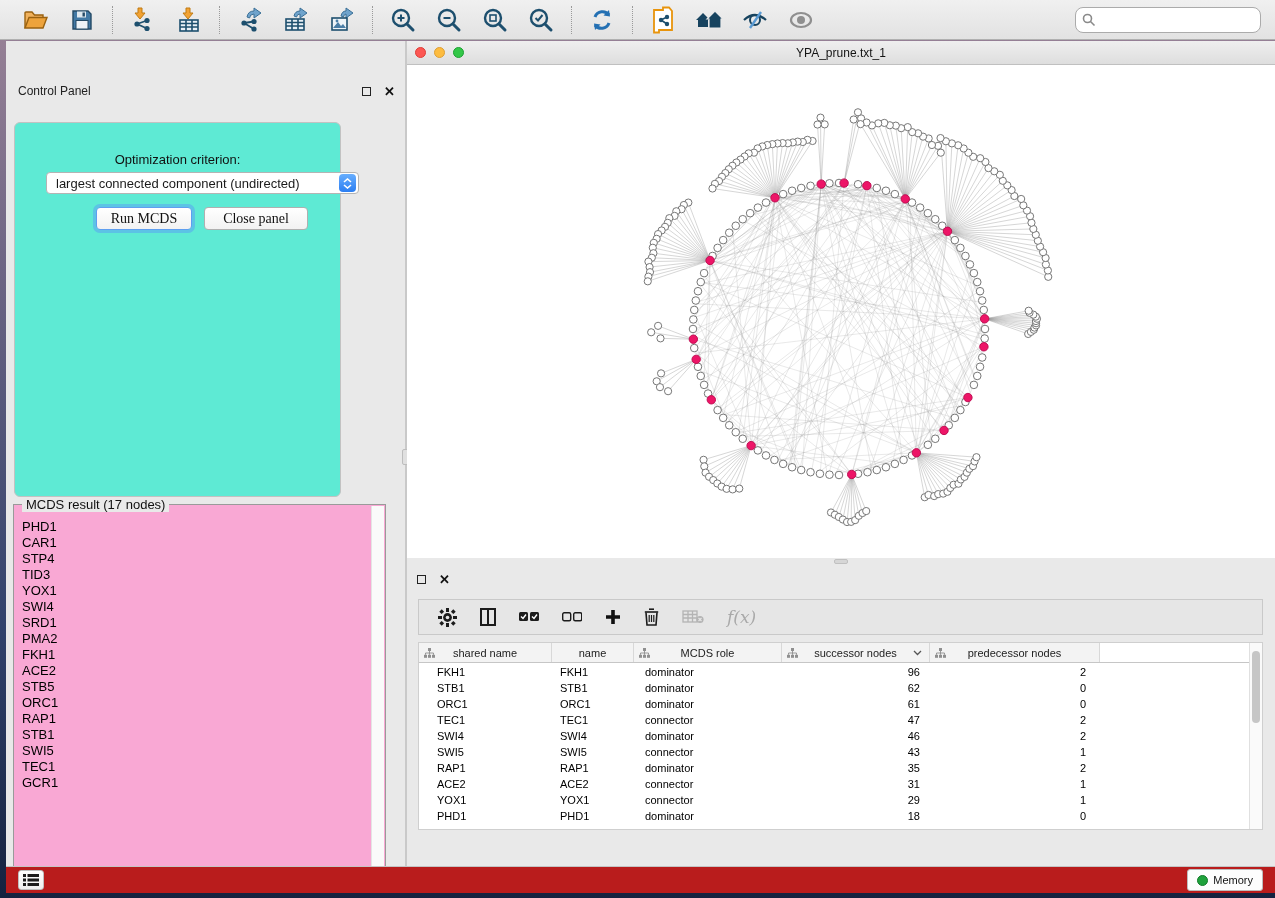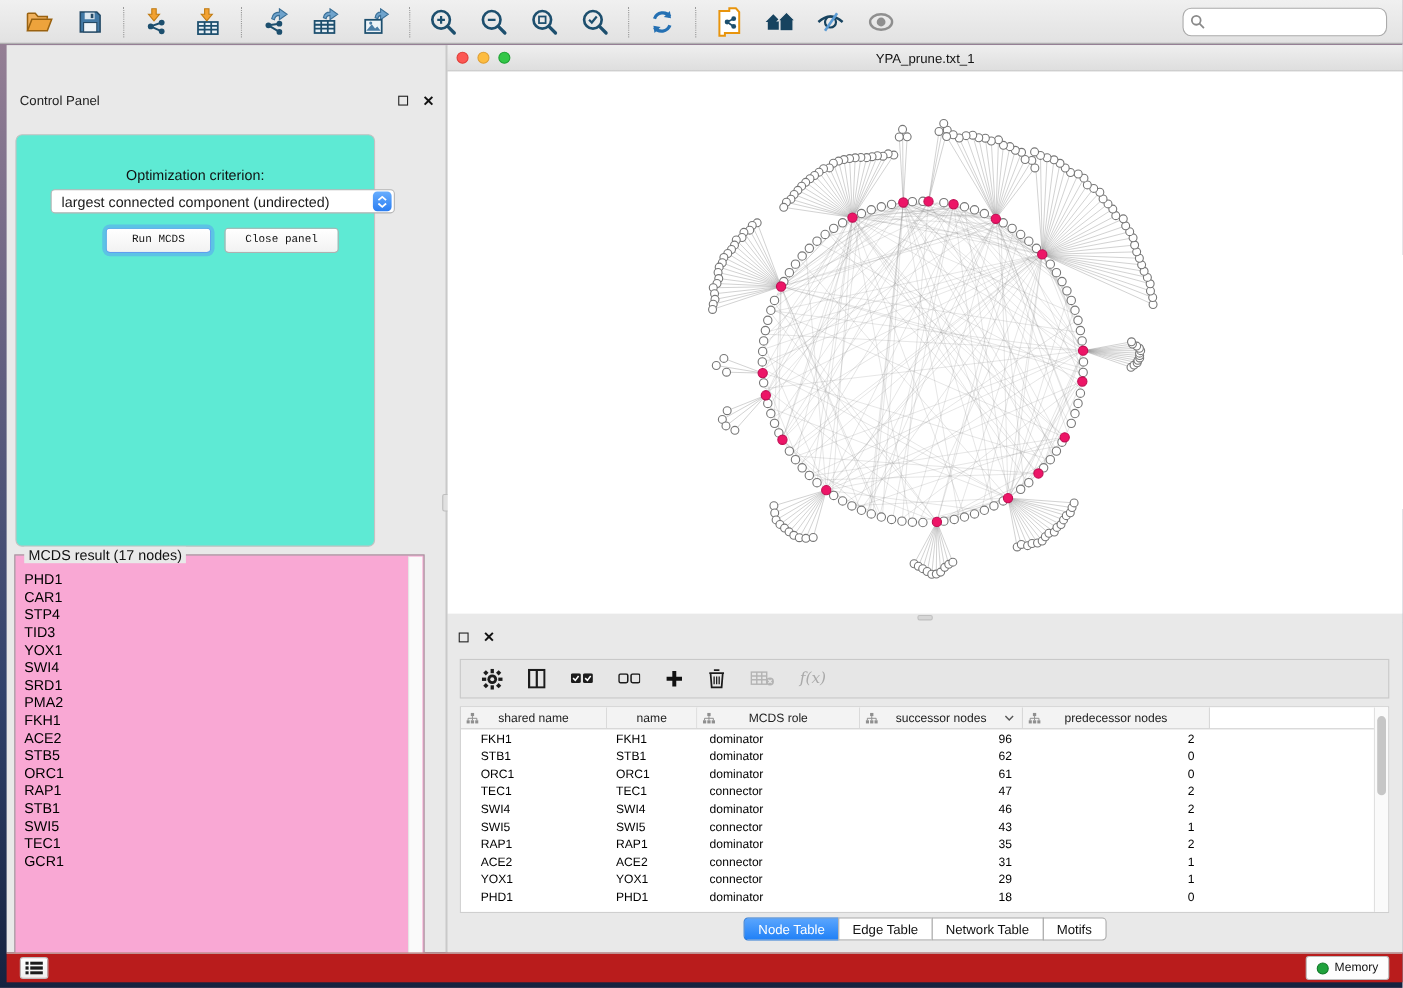--- a/index.html
+++ b/index.html
@@ -44,22 +44,22 @@
     background:#5eead4; border:1px solid #c2c2c2; border-radius:6px; }
   .opt-label { position:absolute; left:0; right:0; top:29px; text-align:center; font-size:13px; color:#111; }
   .criterion-select { position:absolute; left:31px; top:49px; width:313px; height:22px; background:#fff;
     border:1px solid #b4b4b4; border-radius:4px; display:flex; align-items:center; cursor:pointer; }
   .criterion-select .val { flex:1; padding-left:9px; font-size:13px; white-space:nowrap; }
   .stepper { width:17px; height:18px; margin-right:2px; border-radius:4px;
     background:linear-gradient(#68aefe,#2b7ef2); display:flex; flex-direction:column;
     align-items:center; justify-content:center; gap:1px; }
   .btn-row { position:absolute; left:0; top:84px; width:100%; height:23px; }
   .cp-btn { position:absolute; height:23px; background:linear-gradient(#ffffff,#f2f2f2);
-    border:1px solid #b0b0b0; border-radius:4px; font-size:10px; color:#111;
-    font-family:Liberation Mono, monospace; cursor:pointer; }
+    border:1px solid #b0b0b0; border-radius:4px; font-size:14px; color:#111;
+    font-family:Liberation Serif, serif; cursor:pointer; }
   .cp-btn.run { left:81px; width:96px; border-color:#5f9ef0; box-shadow:0 0 0 3px rgba(90,155,245,.5); }
   .cp-btn.close { left:189px; width:104px; }
 
   .mcds-fieldset { position:absolute; left:7px; top:426px; width:373px; height:371px;
     border:1px solid #9a9a9a; background:#f9a8d4; }
   .mcds-legend { position:absolute; left:8px; top:-8px; background:#e9e9e9; padding:0 4px;
     font-size:13px; color:#111; }
   .result-list { position:absolute; left:1px; top:10px; right:15px; bottom:1px; overflow:hidden;
     padding:4px 0 0 7px; }
   .result-item { font-size:13px; line-height:16px; color:#000; cursor:default; }
@@ -86,21 +86,21 @@
   .hsplitter { position:absolute; left:0; right:0; top:517px; height:8px; background:#e9e9e9; }
   .hgrip { position:absolute; left:50%; top:1px; width:14px; height:5px; margin-left:-7px;
     background:#d6d6d6; border:1px solid #c0c0c0; border-radius:2px; }
 
   
   .table-panel { position:absolute; left:0; right:0; top:525px; bottom:0; background:#e9e9e9; }
   .tp-toolbar { position:absolute; left:11px; right:12px; top:33px; height:36px; background:#e6e6e6;
     border:1px solid #c9c9c9; display:flex; align-items:center; gap:23px; padding-left:19px; }
   .tp-icon { background:none; border:none; display:flex; align-items:center; justify-content:center;
     cursor:pointer; height:24px; }
-  .fx-label { font-family:"DejaVu Serif", serif; font-style:italic; font-size:14px; color:#a9a9a9; }
+  .fx-label { font-family:"DejaVu Serif", serif; font-style:italic; font-size:17px; color:#a9a9a9; }
 
   .tp-table { position:absolute; left:11px; right:12px; top:76px; bottom:36px; background:#fff;
     border:1px solid #cfcfcf; overflow:hidden; }
   .thead { display:flex; height:20px; border-bottom:1px solid #c6c6c6; }
   .th { position:relative; background:#f3f3f3; border-right:1px solid #d8d8d8; display:flex;
     align-items:center; justify-content:center; font-size:11px; color:#222; cursor:pointer; }
   .th .hier { position:absolute; left:5px; top:5px; }
   .th .sortchev { position:absolute; right:7px; top:7px; }
   .th-fill { flex:1; background:#fff; }
   .c0{width:133px}.c1{width:82px}.c2{width:148px}.c3{width:148px}.c4{width:170px}
@@ -1190,26 +1190,20 @@
                 <div class="td c2">dominator</div>
                 <div class="td c3 num">18</div>
                 <div class="td c4 num">0</div>
               </div>
             </div>
           <div class="table-vscroll">
             <div class="table-thumb"></div>
           </div>
         </div>
 
-        <div class="tp-tabs">
-          <div class="tp-tab active">Node Table</div>
-          <div class="tp-tab">Edge Table</div>
-          <div class="tp-tab">Network Table</div>
-          <div class="tp-tab">Motifs</div>
-        </div>
       </div>
     </div>
   </div>
 
   <div class="statusbar">
     <button class="list-btn">
       <svg width="16" height="12" viewBox="0 0 16 12">
         <g fill="#1c1c1c">
             <rect x="0" y="0" width="3" height="3"></rect>
             <rect x="0" y="4.5" width="3" height="3"></rect>

